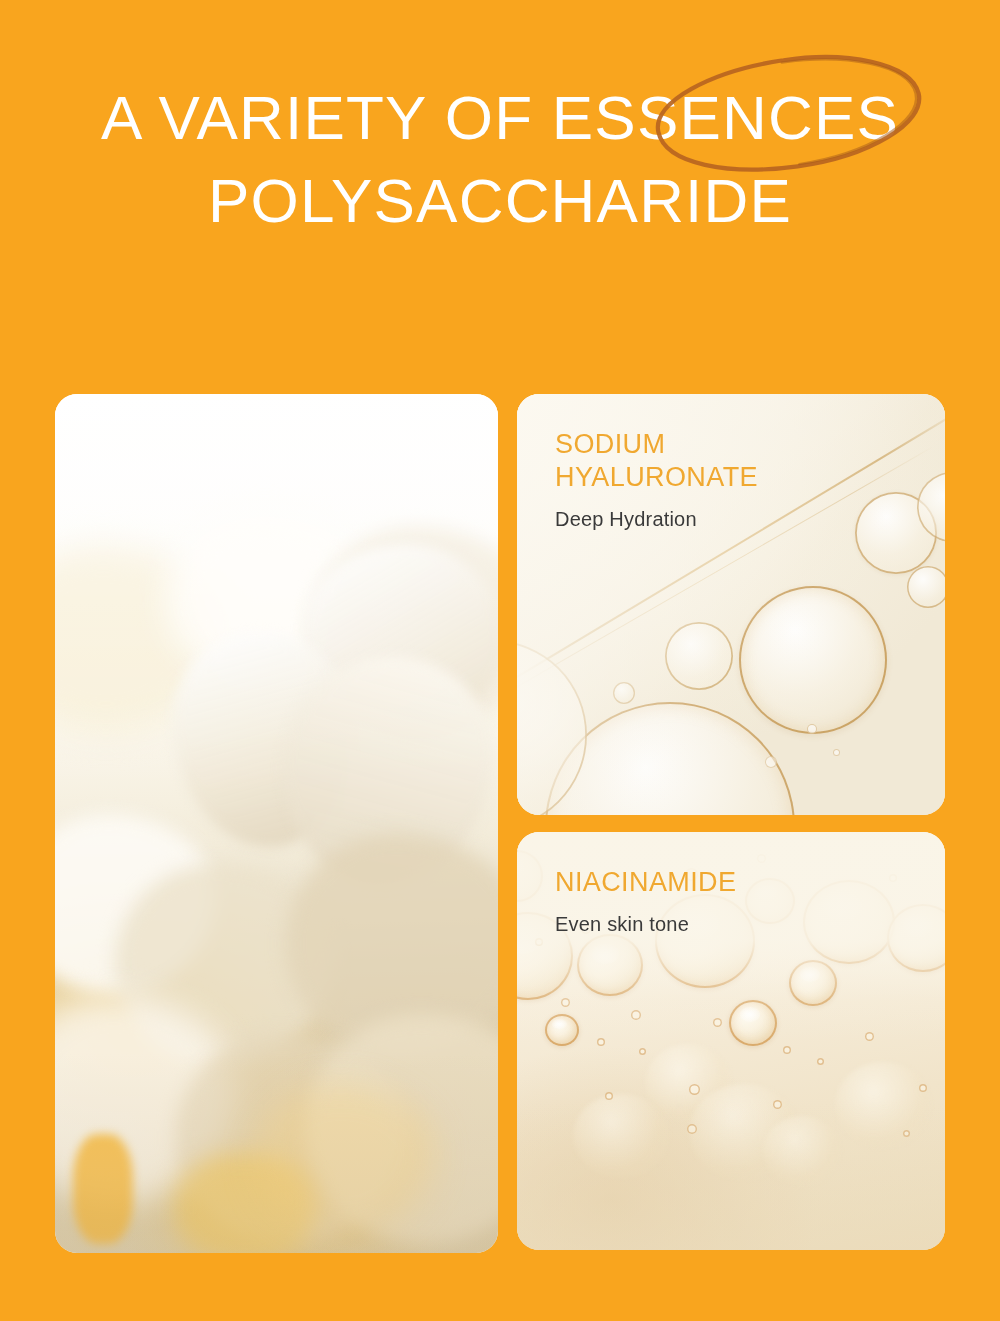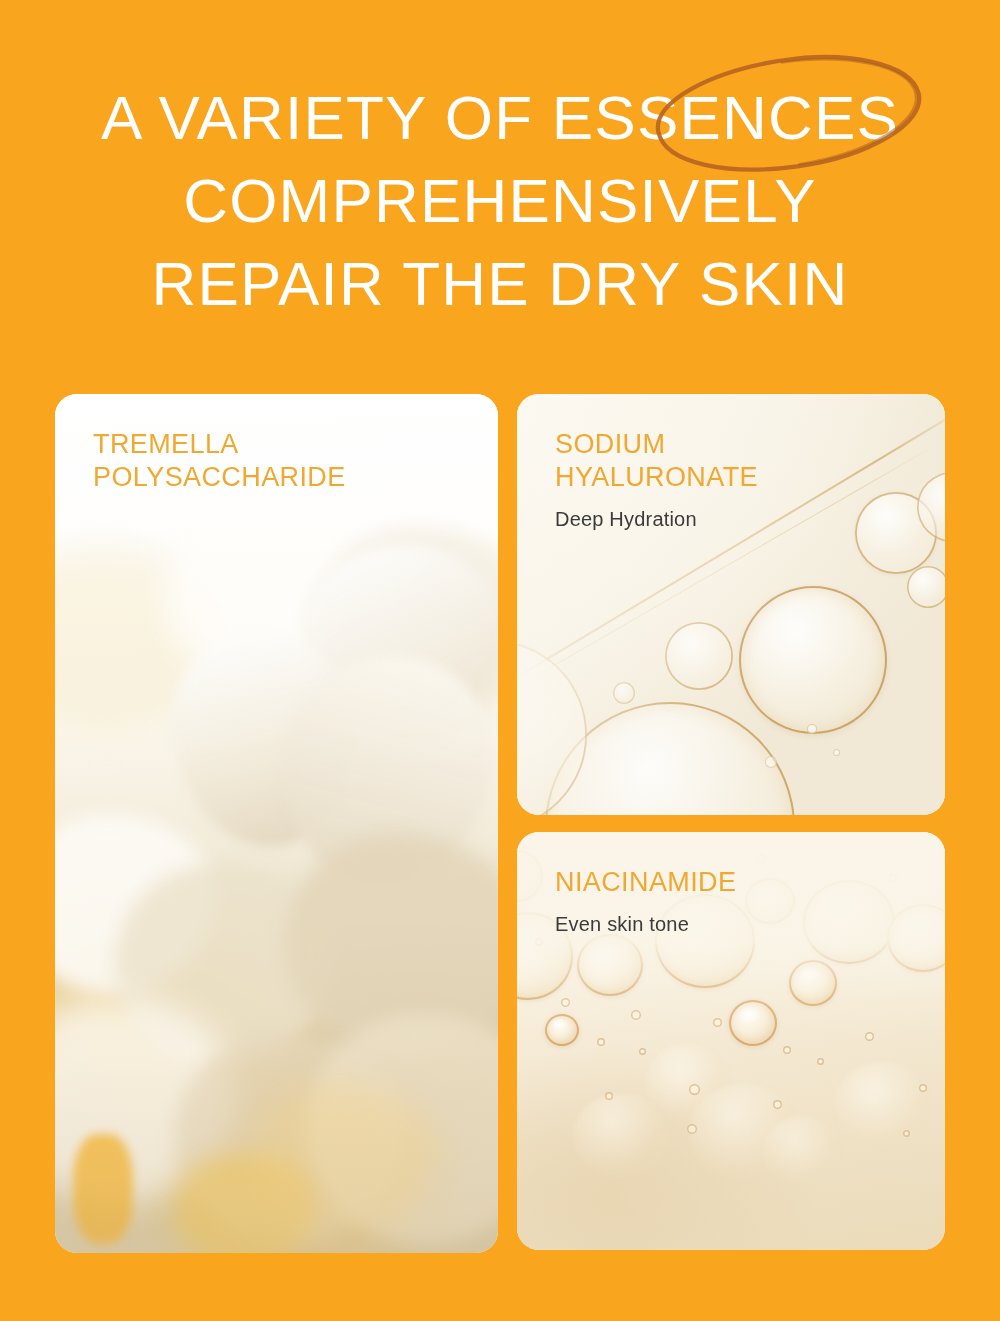--- a/index.html
+++ b/index.html
@@ -206,22 +206,21 @@
     filter: blur(2px);
   }
 </style>
 </head>
 <body>
 
 <div class="poster">
 
   <div class="headline">
     <span class="headline-line">A VARIETY OF ESSENCES</span>
-    <span class="headline-line">COMPREHENSIVELY</span>
-    <span class="headline-line">REPAIR THE DRY SKIN</span>
+    <span class="headline-line">POLYSACCHARIDE</span>
   </div>
 
   <svg class="circle-annotation" viewBox="0 0 282 122">
     <g transform="rotate(-7 141 61)">
       <path d="M 142 8
                C 205 6 268 26 272 57
                C 276 88 214 114 143 115
                C 74 116 12 97 9 64
                C 6 33 70 10 140 8 Z" fill="none" stroke="#B8651F" stroke-width="4.2" stroke-linecap="round" opacity="0.92"></path>
       <path d="M 140 10
@@ -252,22 +251,20 @@
 
       <div class="fungus-blob" style="left:18px; top:740px; width:60px; height:110px; border-radius:40%; background:rgba(247,176,33,0.75); filter:blur(5px);"></div>
       <div class="fungus-blob" style="left:120px; top:760px; width:140px; height:110px; border-radius:44%; background:rgba(246,198,76,0.55); filter:blur(11px);"></div>
       <div class="fungus-blob soft" style="left:200px; top:690px; width:180px; height:150px; background:rgba(249,213,128,0.35);"></div>
 
       <div style="position:absolute; inset:0; background:linear-gradient(180deg, rgba(255,255,255,0.55) 0%, rgba(255,255,255,0.12) 26%, rgba(255,255,255,0) 48%);"></div>
       <div style="position:absolute; left:0; bottom:0; width:100%; height:200px; background:linear-gradient(0deg, rgba(205,186,150,0.30) 0%, rgba(205,186,150,0) 100%);"></div>
     </div>
 
     <div class="card-text">
-      <p class="card-title">TREMELLA
-POLYSACCHARIDE</p>
     </div>
   </div>
 
   <div class="card" id="card-niacinamide">
     <div class="card-art">
       <div class="nia-bg"></div>
 
       <div class="nia-ghost" style="left:128px; top:212px; width:86px; height:78px;"></div>
       <div class="nia-ghost" style="left:172px; top:252px; width:110px; height:96px;"></div>
       <div class="nia-ghost" style="left:318px; top:230px; width:96px; height:86px;"></div>

